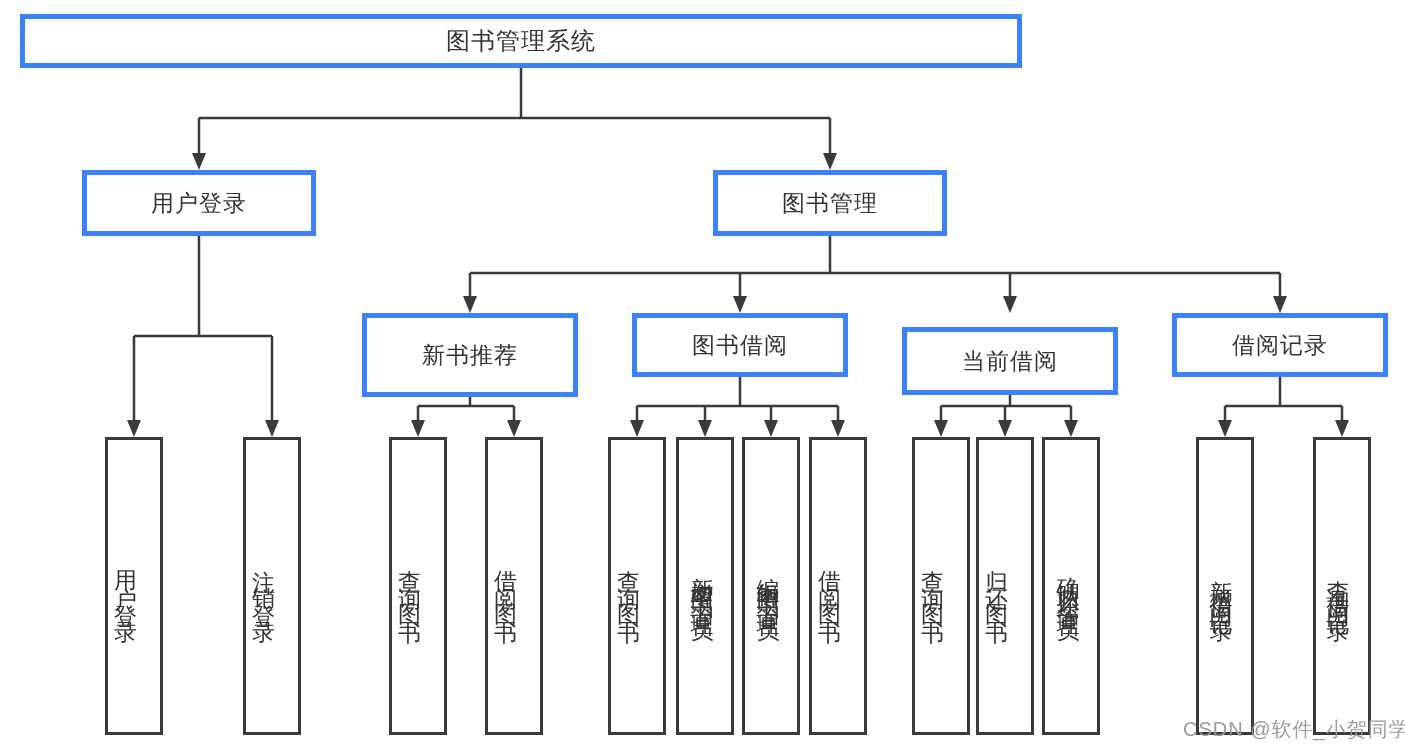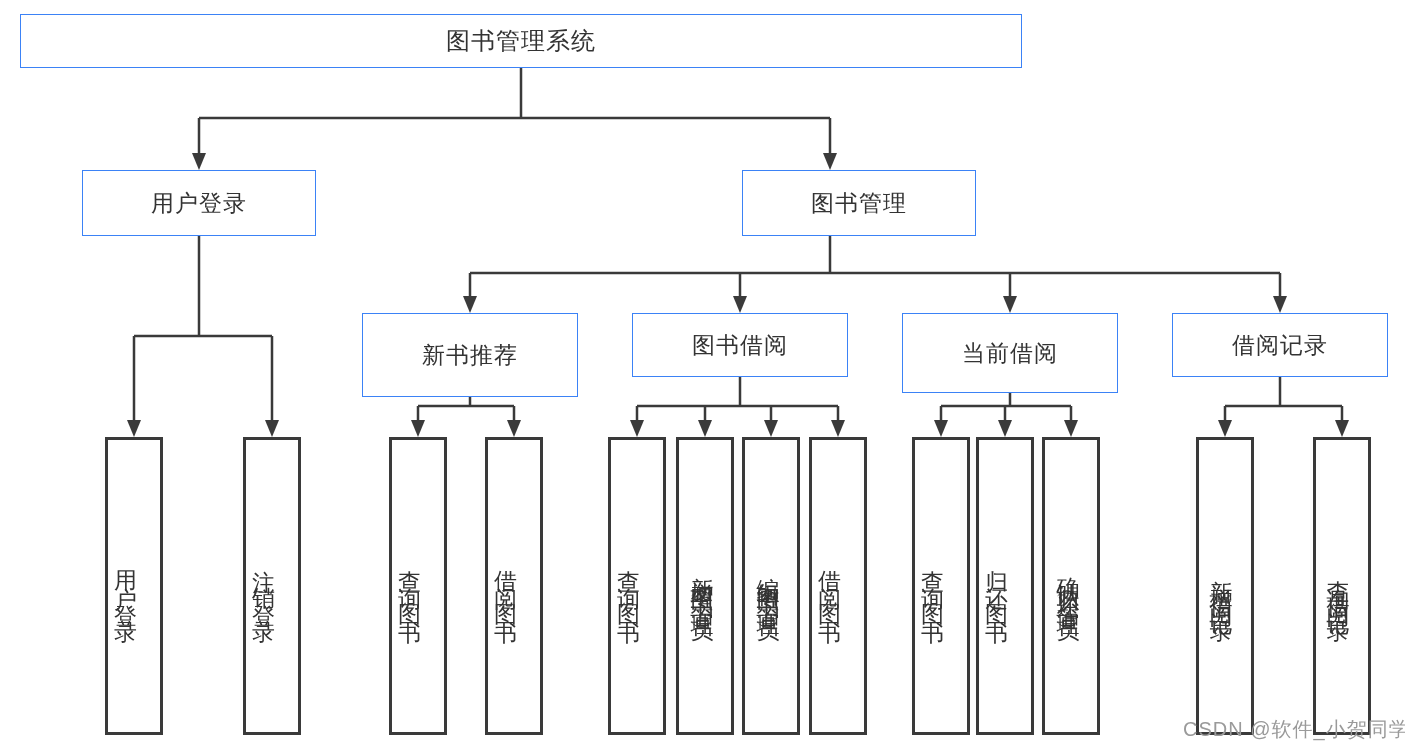--- a/index.html
+++ b/index.html
@@ -13,21 +13,21 @@
   }
   #wires {
     position: absolute;
     left: 0; top: 0;
     width: 1405px; height: 747px;
     pointer-events: none;
   }
   .hnode {
     position: absolute;
     box-sizing: border-box;
-    border: 1px solid #3b82f6;
+    border: 5px solid #3b82f6;
     background: #ffffff;
     display: flex;
     align-items: center;
     justify-content: center;
     color: #333333;
     font-size: 23px;
     letter-spacing: 1px;
     z-index: 2;
   }
   .hnode.root { font-size: 24px; }
@@ -114,31 +114,31 @@
     </g>
   </svg>
 
   <div class="hnode root" style="left:20px; top:14px; width:1002px; height:54px;">
     <span>图书管理系统</span>
   </div>
 
   <div class="hnode" style="left:82px; top:170px; width:234px; height:66px;">
     <span>用户登录</span>
   </div>
-  <div class="hnode" style="left:742px; top:170px; width:234px; height:66px;">
+  <div class="hnode" style="left:713px; top:170px; width:234px; height:66px;">
     <span>图书管理</span>
   </div>
 
   <div class="hnode" style="left:362px; top:313px; width:216px; height:84px;">
     <span>新书推荐</span>
   </div>
   <div class="hnode" style="left:632px; top:313px; width:216px; height:64px;">
     <span>图书借阅</span>
   </div>
-  <div class="hnode" style="left:902px; top:313px; width:216px; height:80px;">
+  <div class="hnode" style="left:902px; top:327px; width:216px; height:68px;">
     <span>当前借阅</span>
   </div>
   <div class="hnode" style="left:1172px; top:313px; width:216px; height:64px;">
     <span>借阅记录</span>
   </div>
 
   <div class="leaf ls-wide" style="left:105px;">
     <span>用户登录</span>
   </div>
   <div class="leaf ls-wide" style="left:243px;">

